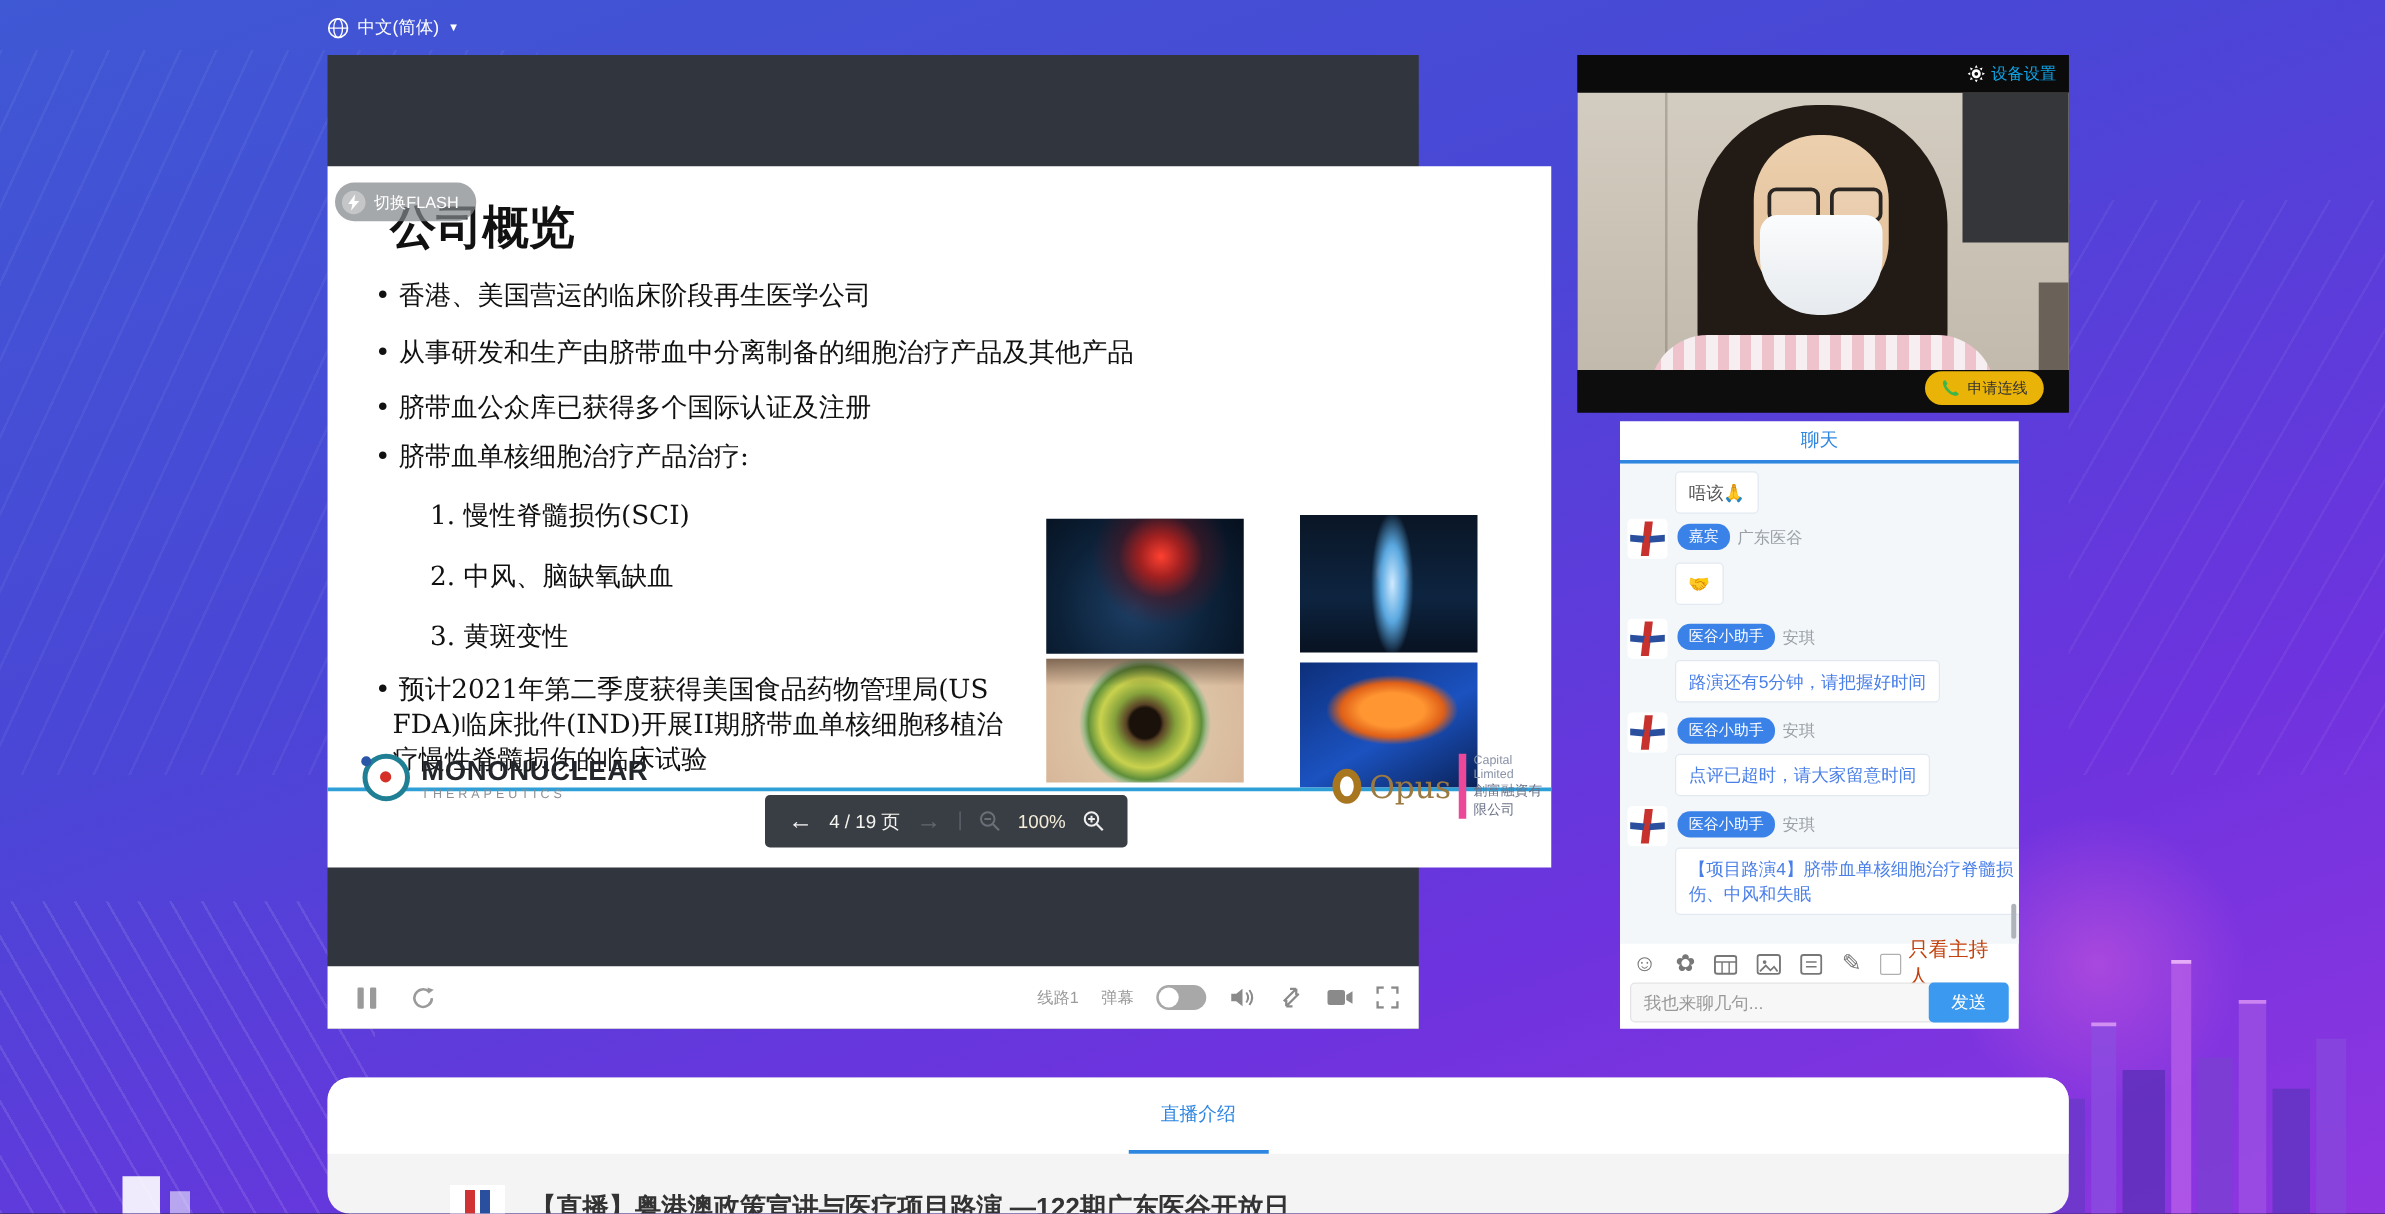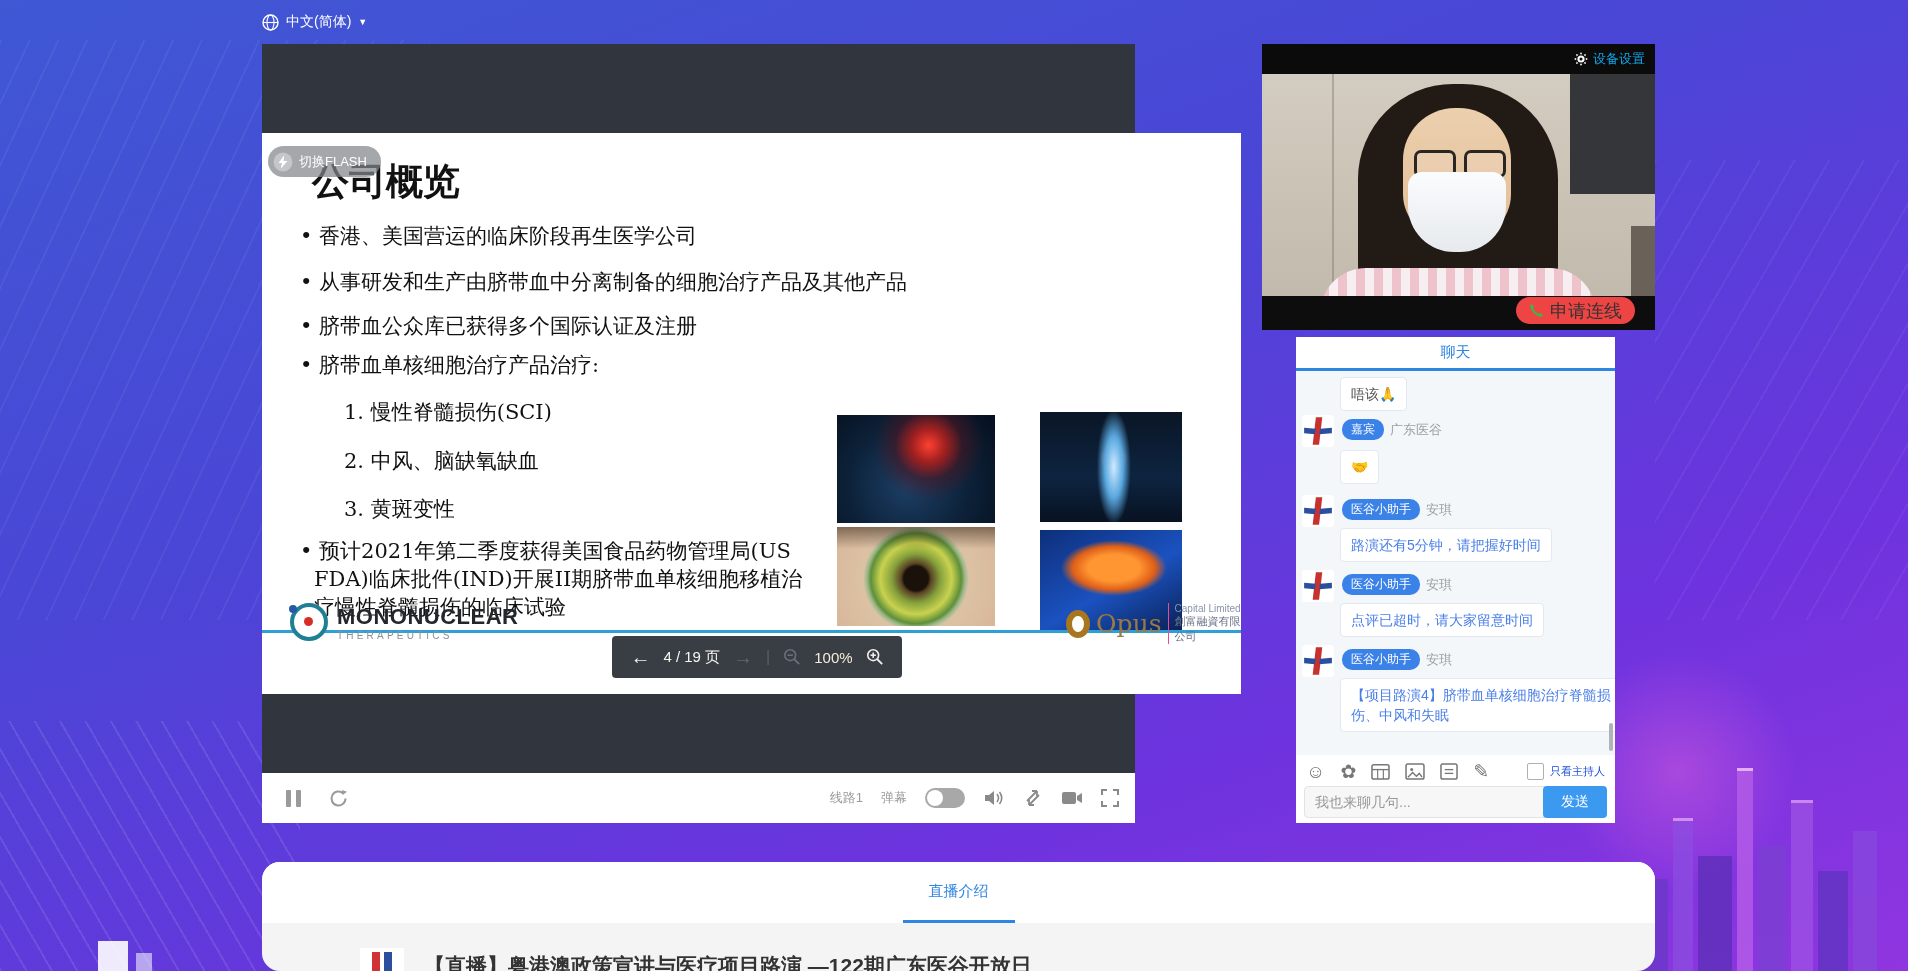--- a/index.html
+++ b/index.html
@@ -40,21 +40,21 @@
   .mono-l2{font-size:10px;color:#8a9096;letter-spacing:3.2px;}
   .pager{position:absolute;left:350px;top:503px;width:290px;height:42px;background:rgba(42,46,54,.93);border-radius:4px;display:flex;align-items:center;justify-content:center;gap:13px;color:#eee;z-index:6;}
   .pg-arrow{font-size:20px;color:#f0f0f0;cursor:pointer;line-height:1;}
   .pg-dis{color:#62666e;}
   .pg-cur{font-size:15px;color:#f5f5f0;}
   .pg-sep{color:#5a5f67;}
   .pg-pct{font-size:15px;color:#f2ecd8;}
   .opus-logo{position:absolute;left:804px;top:470px;display:flex;align-items:center;gap:6px;}
   .opus-ring{width:28px;height:28px;border-radius:50%;border:6px solid #a8761f;box-sizing:border-box;background:#fff;}
   .opus-name{font-family:"DejaVu Serif",serif;font-size:25px;color:#9a7a42;}
-  .opus-cap{border-left:1px solid #ec4899;padding-left:6px;}
+  .opus-cap{border-left:6px solid #ec4899;padding-left:6px;}
   .opus-c1{font-size:10px;color:#8a93a8;}
   .opus-c2{font-size:11px;color:#6a7288;}
   .ctrl-bar{position:absolute;left:0;top:729px;width:100%;height:50px;background:#fff;display:flex;align-items:center;box-sizing:border-box;}
   .ctrl-left{display:flex;align-items:center;gap:28px;margin-left:24px;}
   .pause{display:flex;gap:5px;cursor:pointer;}
   .pause span{width:5px;height:17px;background:#9a9a9a;border-radius:1px;}
   .ctrl-right{margin-left:auto;display:flex;align-items:center;gap:18px;margin-right:16px;color:#9a9a9a;font-size:13px;}
   .toggle{width:40px;height:20px;border-radius:10px;background:#a8a8a8;position:relative;display:inline-block;cursor:pointer;}
   .toggle .knob{position:absolute;left:2px;top:2px;width:16px;height:16px;border-radius:50%;background:#fff;}
   
@@ -64,35 +64,35 @@
   .cam-seam{position:absolute;left:70px;top:0;width:2px;height:100%;background:rgba(120,112,100,.4);}
   .cam-dark{position:absolute;right:0;top:0;width:85px;height:120px;background:#35363a;}
   .cam-dark2{position:absolute;right:0;bottom:0;width:24px;height:70px;background:#6a6258;}
   .hair{position:absolute;left:96px;top:10px;width:200px;height:242px;background:#221a14;border-radius:95px 95px 60px 60px;}
   .face{position:absolute;left:141px;top:34px;width:108px;height:132px;background:linear-gradient(#ecd0ae,#e2bd96);border-radius:52px 52px 46px 46px;}
   .glasses{position:absolute;left:152px;top:76px;display:flex;gap:8px;align-items:center;}
   .glasses span{width:36px;height:22px;border:3px solid #2a2623;border-radius:7px;background:rgba(255,255,255,.12);}
   .mask{position:absolute;left:146px;top:98px;width:98px;height:80px;background:linear-gradient(#fbfcfd,#e6eaee);border-radius:14px 14px 46px 46px;}
   .shirt{position:absolute;left:58px;top:194px;width:276px;height:62px;background:repeating-linear-gradient(90deg,#eec3cb 0 9px,#f6eef0 9px 18px);border-radius:46px 46px 0 0;}
   .cam-bottom{position:absolute;left:0;right:0;bottom:0;height:34px;background:#0d0d0d;}
-  .connect-btn{position:absolute;right:20px;bottom:6px;height:27px;background:#ef4444;border-radius:14px;display:flex;align-items:center;gap:6px;padding:0 13px;font-size:18px;color:#333;z-index:4;cursor:pointer;}
+  .connect-btn{position:absolute;right:20px;bottom:6px;height:27px;background:#eab308;border-radius:14px;display:flex;align-items:center;gap:6px;padding:0 13px;font-size:12px;color:#333;z-index:4;cursor:pointer;}
   
   .chat{position:absolute;left:1296px;top:337px;width:319px;height:486px;background:#fff;}
   .chat-head{position:absolute;top:0;left:0;right:0;height:34px;display:flex;align-items:center;justify-content:center;font-size:15px;color:#2e86e0;border-bottom:3px solid #2e86e0;box-sizing:border-box;}
   .chat-msgs{position:absolute;left:0;right:0;top:34px;height:384px;background:#f3f7fa;overflow:hidden;}
   .msg-bubble{position:absolute;left:44px;background:#fff;border:1px solid #e2e9f2;border-radius:4px;padding:6px 10px;font-size:14px;color:#4a7fe8;max-width:280px;line-height:20px;}
   .m-plain{color:#555;}
   .mhead{position:absolute;left:46px;display:flex;align-items:center;gap:6px;}
   .badge{background:#3b82e8;color:#fff;font-size:12px;padding:2px 9px;border-radius:10px;white-space:nowrap;}
   .mname{color:#9aa0a6;font-size:13px;}
   .avatar{position:absolute;left:6px;width:32px;height:32px;border-radius:4px;overflow:hidden;background:#fff;}
   .chat-scrollbar{position:absolute;right:2px;top:352px;width:4px;height:28px;border-radius:2px;background:#aeb4ba;}
   .chat-toolbar{position:absolute;left:0;right:0;top:418px;height:32px;display:flex;align-items:center;gap:15px;padding:0 10px;box-sizing:border-box;color:#777;}
   .tb-ic{font-size:19px;line-height:1;cursor:pointer;}
-  .host-only{margin-left:auto;display:flex;align-items:center;gap:6px;font-size:11px;color:#1d4ed8;}
+  .host-only{margin-left:auto;display:flex;align-items:center;gap:6px;font-size:16px;color:#c2410c;}
   .cbx{width:15px;height:15px;border:1px solid #b0b0b0;border-radius:2px;background:#fff;cursor:pointer;}
   .chat-input{position:absolute;left:8px;top:449px;width:300px;height:32px;border:1px solid #e3e3e3;background:#f7f7f7;border-radius:4px;padding:0 10px;font-size:14px;color:#333;box-sizing:border-box;outline:none;font-family:"Liberation Sans","DejaVu Sans",sans-serif;}
   .chat-input::placeholder{color:#999;}
   .send-btn{position:absolute;right:8px;top:449px;width:64px;height:32px;background:#3b9af0;color:#fff;border:none;border-radius:4px;font-size:14px;cursor:pointer;font-family:"Liberation Sans","DejaVu Sans",sans-serif;}
   
   .intro{position:absolute;left:262px;top:862px;width:1393px;height:109px;background:#f4f4f4;overflow:hidden;border-radius:18px;}
   .intro-tabs{position:absolute;top:0;left:0;right:0;height:61px;background:#fff;}
   .intro-tab{position:absolute;left:50%;top:20px;transform:translateX(-50%);color:#2e86e0;font-size:15px;cursor:pointer;}
   .intro-underline{position:absolute;left:50%;bottom:0;transform:translateX(-50%);width:112px;height:3px;background:#2e86e0;}
   .intro-logo{position:absolute;left:98px;top:86px;width:44px;height:40px;background:#fff;display:flex;align-items:flex-start;justify-content:center;gap:4px;padding-top:4px;box-sizing:border-box;}

